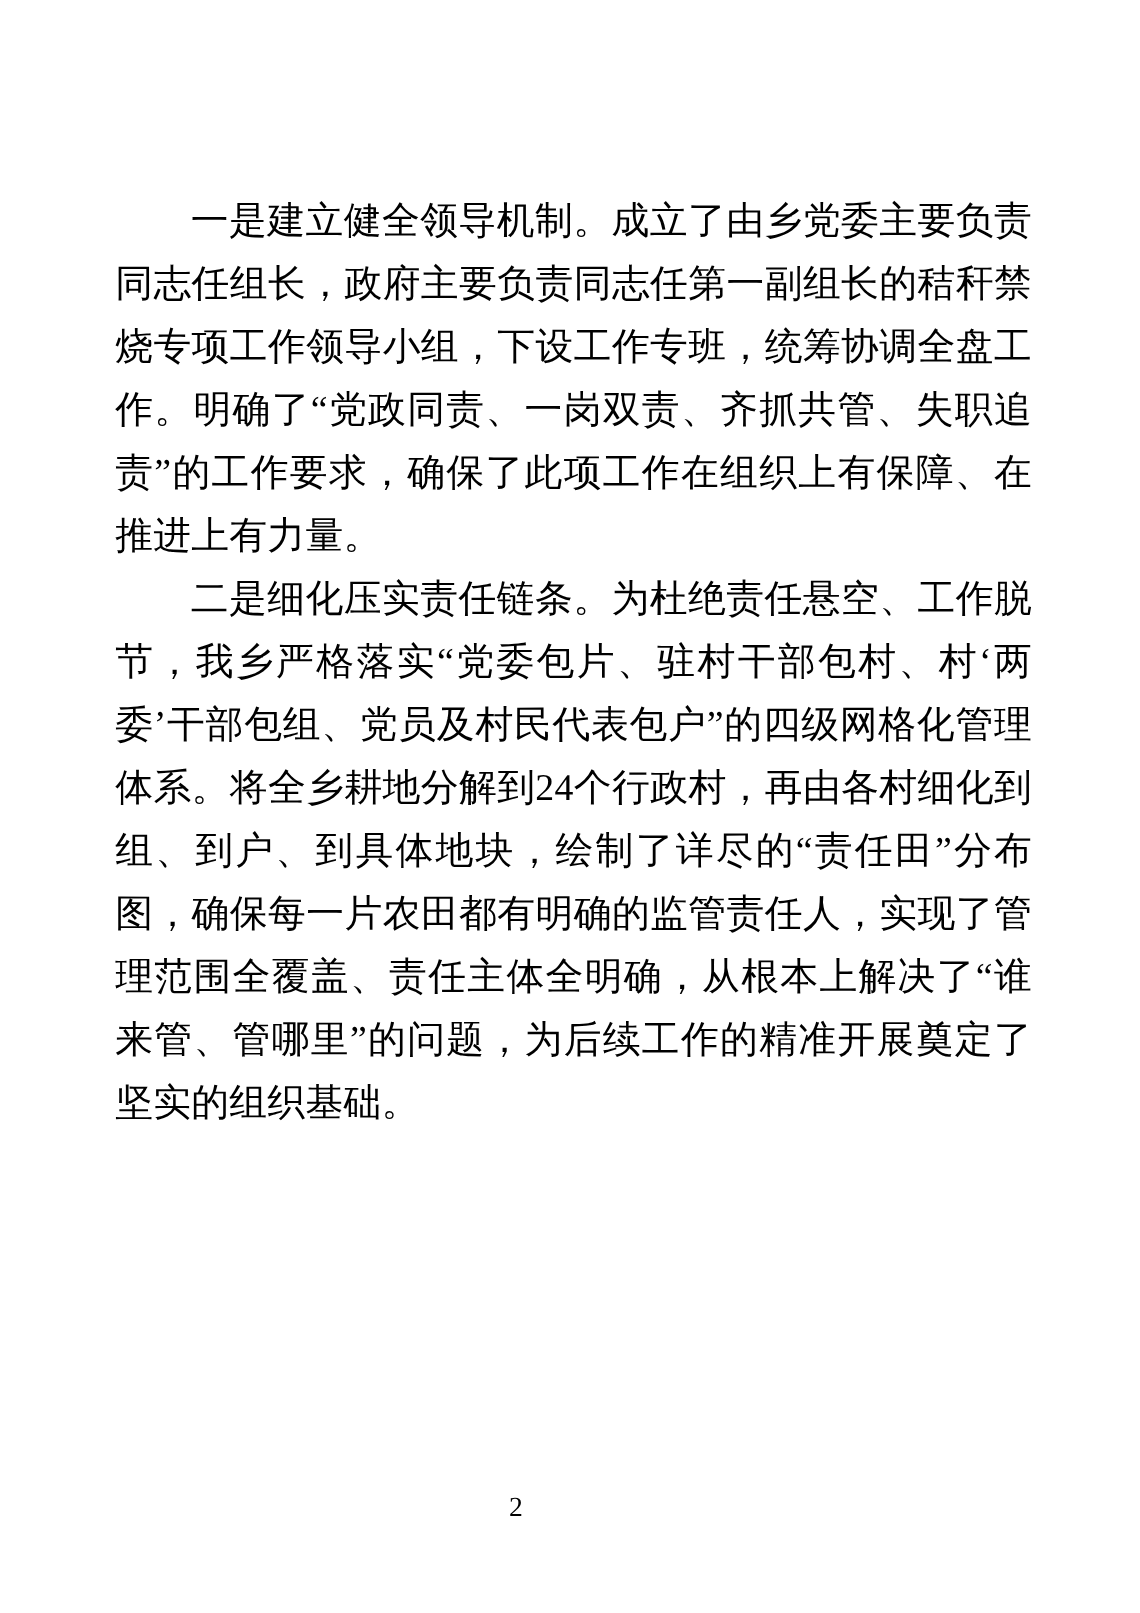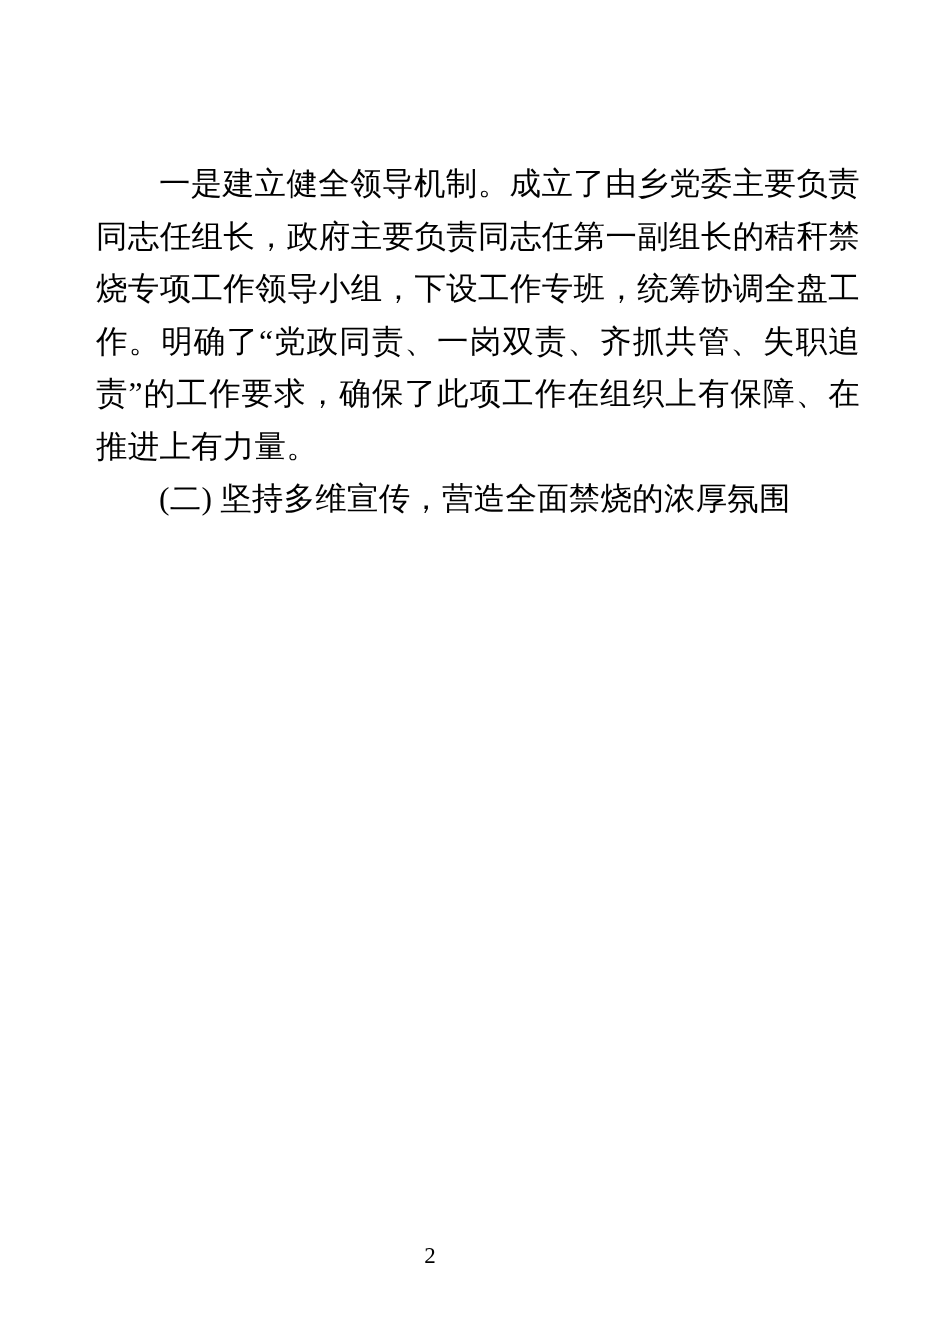--- a/index.html
+++ b/index.html
@@ -75,21 +75,21 @@
 </style>
 </head>
 <body>
 
 <div class="page">
 
   <div class="page-body">
 
     <p class="para">一是建立健全领导机制。成立了由乡党委主要负责同志任组长，政府主要负责同志任第一副组长的秸秆禁烧专项工作领导小组，下设工作专班，统筹协调全盘工作。明确了“党政同责、一岗双责、齐抓共管、失职追责”的工作要求，确保了此项工作在组织上有保障、在推进上有力量。</p>
 
+    <p class="para">二是细化压实责任链条。为杜绝责任悬空、工作脱节，我乡严格落实“党委包片、驻村干部包村、村‘两委’干部包组、党员及村民代表包户”的四级网格化管理体系。将全乡耕地分解到24个行政村，再由各村细化到组、到户、到具体地块，绘制了详尽的“责任田”分布图，确保每一片农田都有明确的监管责任人，实现了管理范围全覆盖、责任主体全明确，从根本上解决了“谁来管、管哪里”的问题，为后续工作的精准开展奠定了坚实的组织基础。</p>
 
 
-    <p class="section-heading">(二) 坚持多维宣传，营造全面禁烧的浓厚氛围</p>
 
   </div>
 
   <div class="page-number">2</div>
 
 </div>
 
 </body></html>

